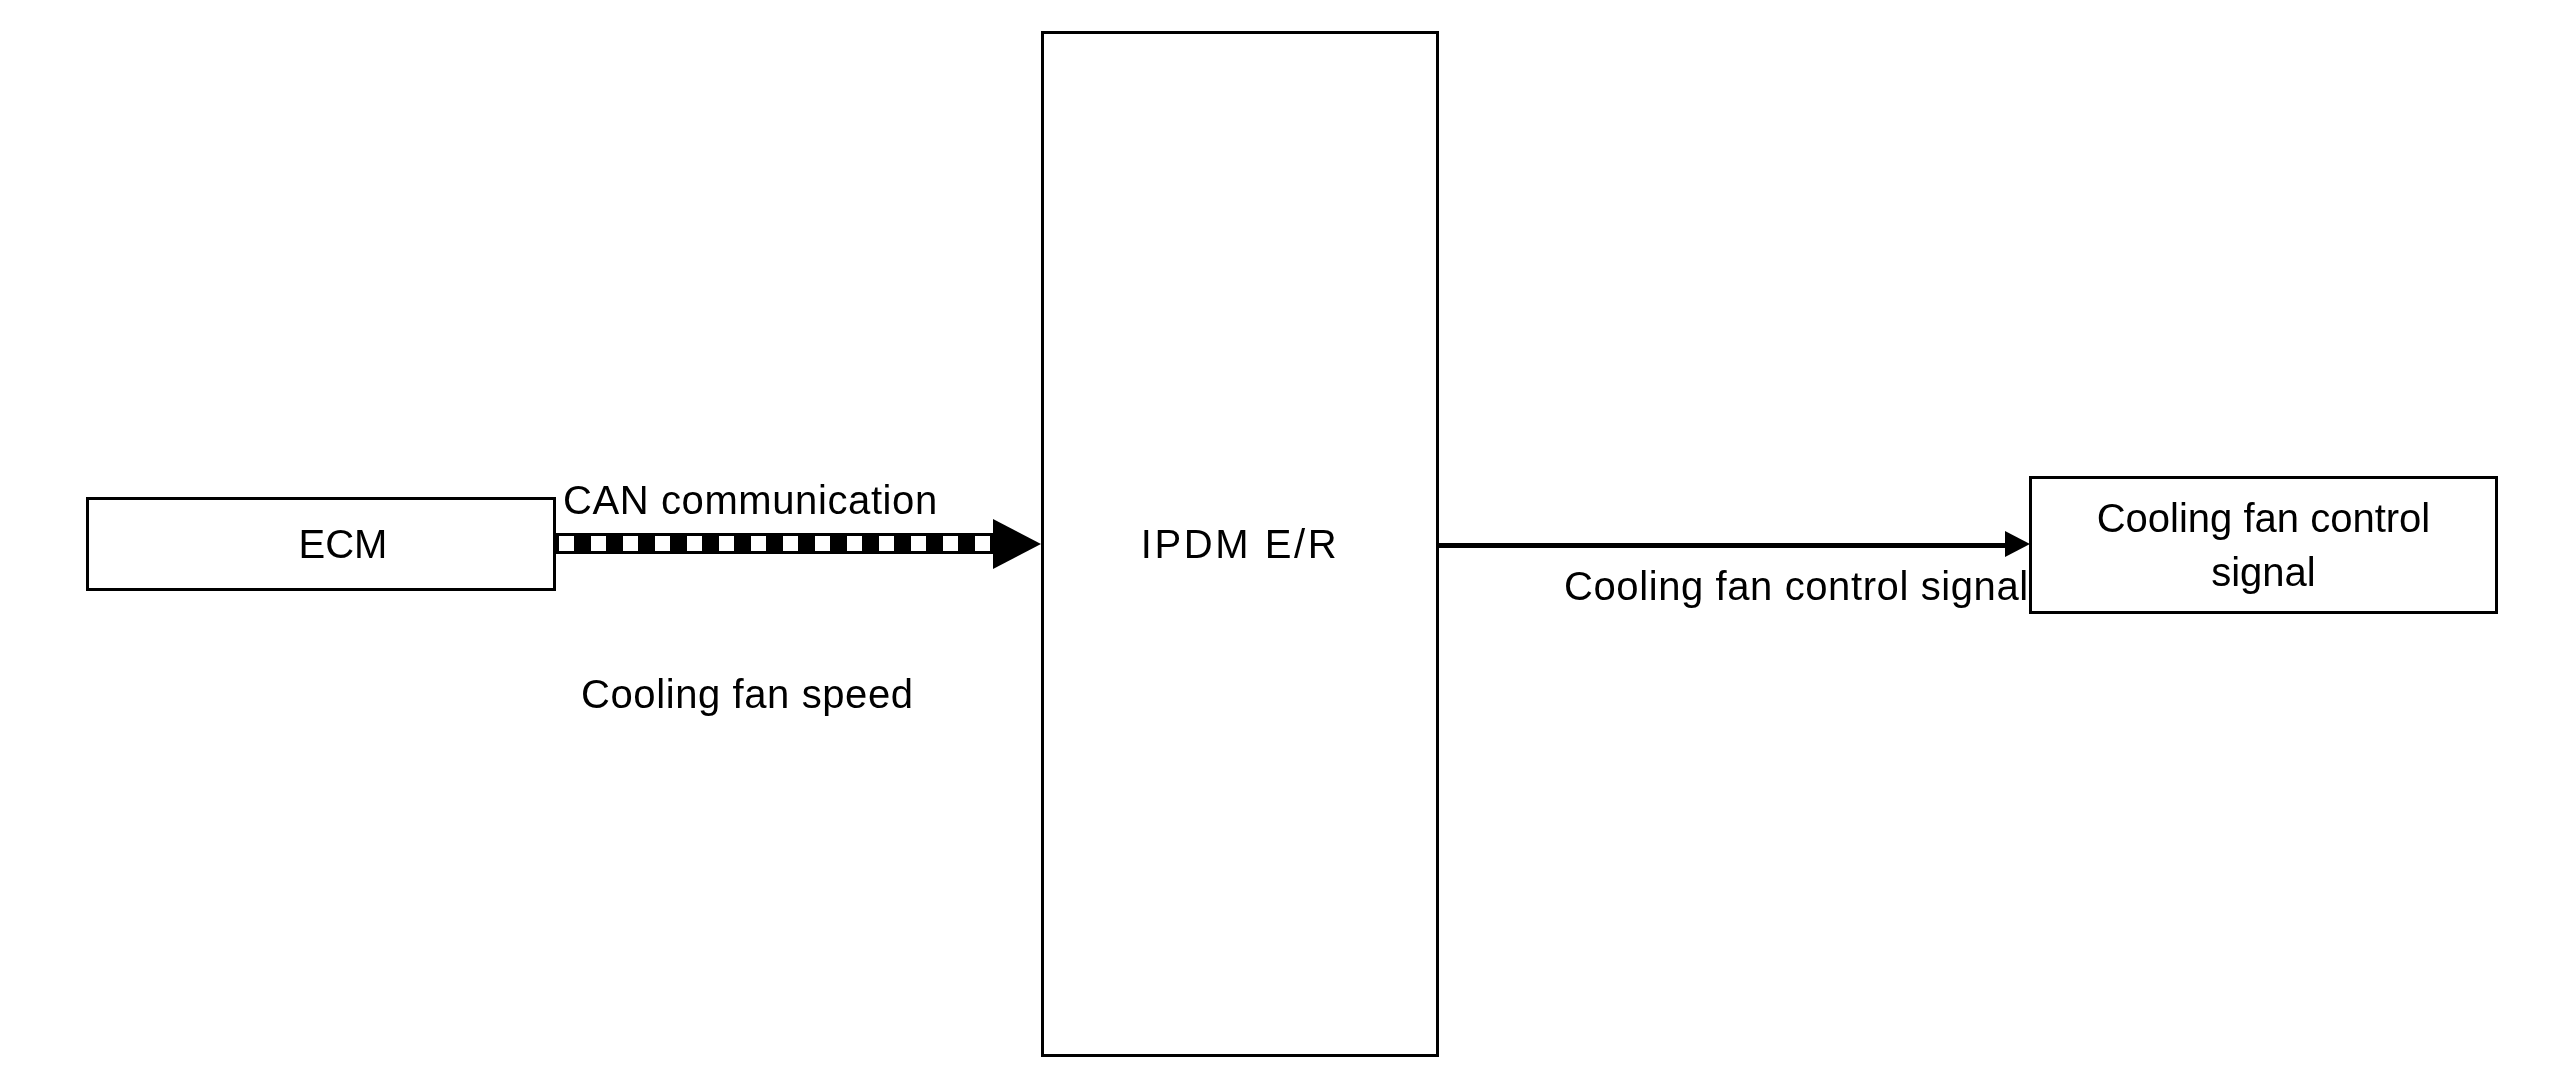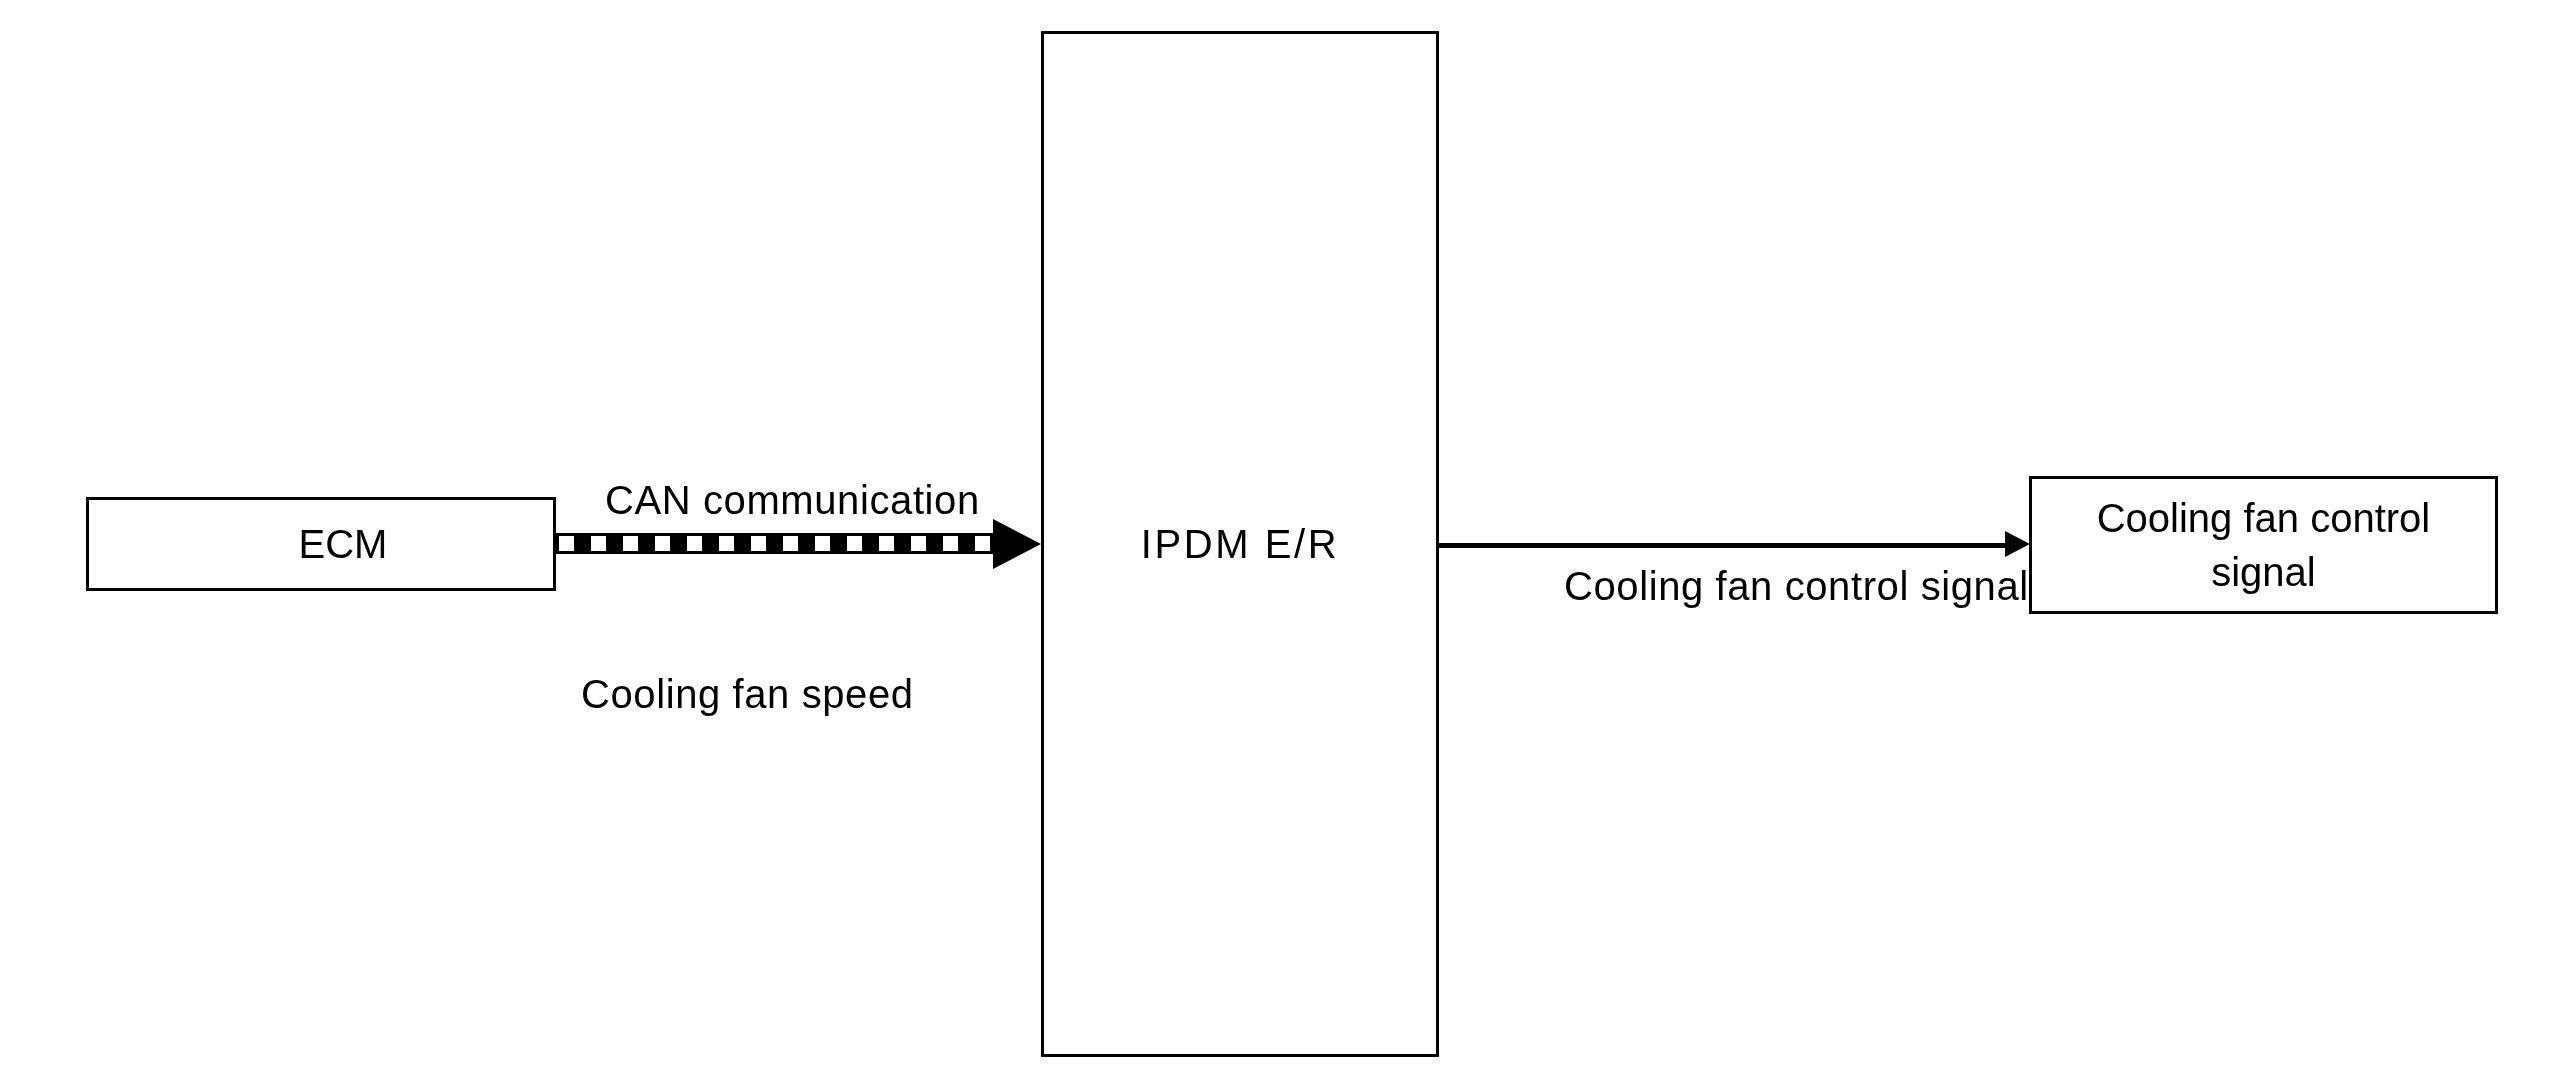--- a/index.html
+++ b/index.html
@@ -76,21 +76,21 @@
     border-bottom: 13.4px solid transparent;
   }
   
   .lbl {
     position: absolute;
     font-size: 40px;
     line-height: 54px;
     letter-spacing: 0.6px;
     white-space: pre;
   }
-  .lbl-can      { left: 605px;  top: 473px; }
+  .lbl-can      { left: 563px;  top: 473px; }
   .lbl-request  { left: 581px;  top: 559px; }
   .lbl-control  { left: 1564px; top: 559px; }
 </style>
 </head>
 <body>
 
 <div class="canvas">
 
   <div class="box box-ecm">
     <span>ECM</span>

